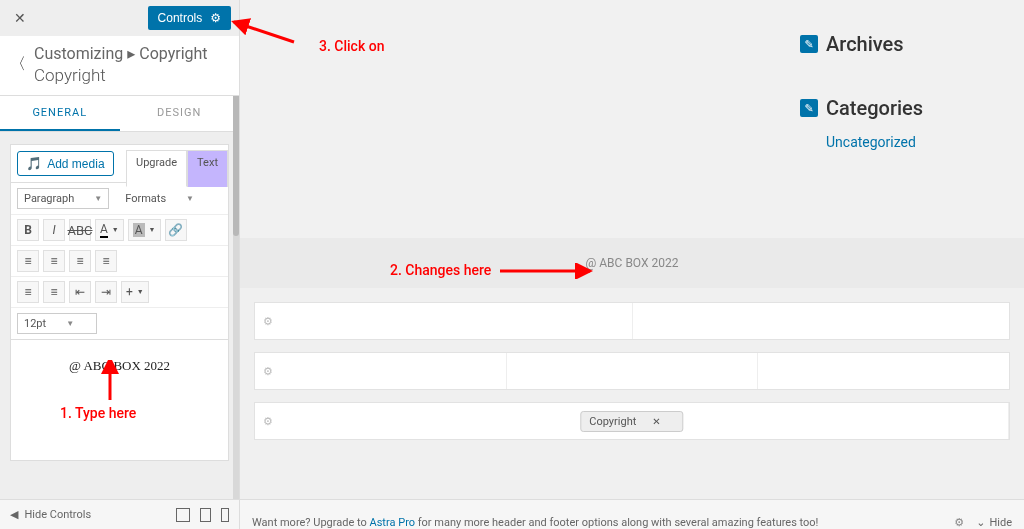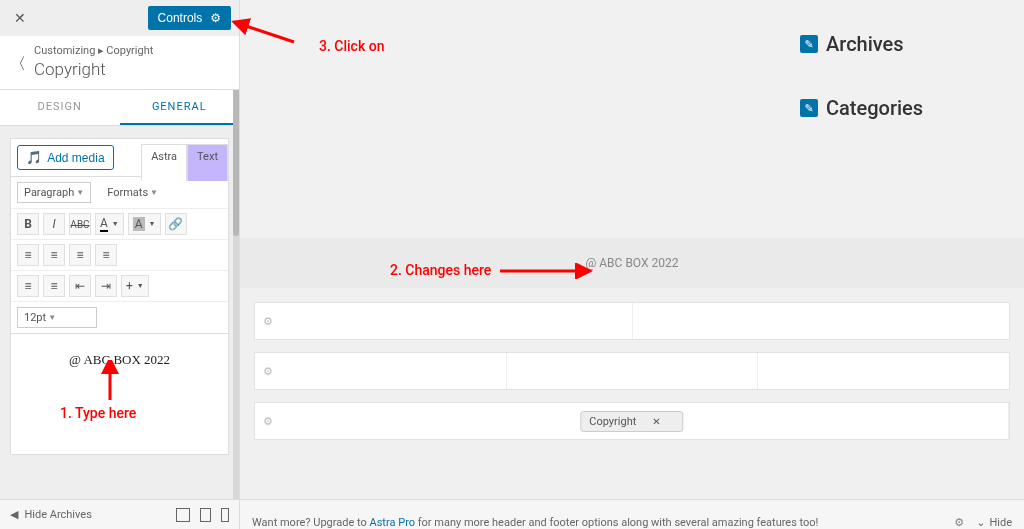--- a/index.html
+++ b/index.html
@@ -5,35 +5,35 @@
   * { box-sizing: border-box; margin: 0; padding: 0; }
   html, body { width: 1024px; height: 529px; font-family: -apple-system, BlinkMacSystemFont, "Segoe UI", Roboto, sans-serif; overflow: hidden; background: #fff; }
   .app { display: flex; width: 1024px; height: 529px; position: relative; }
   .sidebar { width: 240px; height: 100%; background: #eee; border-right: 1px solid #ddd; display: flex; flex-direction: column; position: relative; }
   .sb-top { height: 36px; display: flex; justify-content: space-between; align-items: center; padding: 0 8px; background: #eee; }
   .close-x { font-size: 14px; color: #555; cursor: pointer; padding: 4px 6px; }
   .publish-btn { background: #0073aa; color: #fff; border: none; padding: 5px 10px; font-size: 12px; border-radius: 2px; display: flex; align-items: center; gap: 8px; cursor: pointer; }
   .publish-btn .gear { font-size: 12px; }
   .sb-head { background: #fff; padding: 8px 10px 10px 34px; position: relative; border-bottom: 1px solid #ddd; }
   .back-chevron { position: absolute; left: 6px; top: 14px; font-size: 16px; color: #333; cursor: pointer; padding: 4px; }
-  .crumb { font-size: 11px; color: #666; }
+  .crumb { font-size: 16px; color: #666; }
   .panel-title { font-size: 17px; color: #555; font-weight: 300; margin-top: 2px; }
   .tabs { display: flex; background: #fff; border-bottom: 1px solid #ddd; }
   .tab { flex: 1; text-align: center; padding: 10px 0; font-size: 11px; letter-spacing: 1px; color: #999; cursor: pointer; }
   .tab.active { color: #0073aa; border-bottom: 2px solid #0073aa; }
   .panel-body { background: #eee; padding: 12px 10px; flex: 1; }
   .editor-card { background: #fff; border: 1px solid #ddd; }
   .editor-row1 { display: flex; align-items: stretch; border-bottom: 1px solid #ddd; }
   .add-media { margin: 6px; border: 1px solid #0073aa; color: #0073aa; background: #fff; padding: 4px 8px; font-size: 12px; border-radius: 3px; display: flex; align-items: center; gap: 5px; cursor: pointer; }
   .media-ic { font-size: 13px; }
   .mini-tabs { margin-left: auto; display: flex; }
   .mini-tab { border: 1px solid #ddd; border-bottom: none; background: #c4b5fd; padding: 5px 9px; font-size: 11px; color: #555; cursor: pointer; position: relative; top: 5px; }
   .mini-tab.active { background: #fff; border-bottom: 1px solid #fff; }
   .editor-row2 { padding: 5px 6px; border-bottom: 1px solid #eee; display: flex; gap: 10px; }
-  .sel { border: 1px solid #ccc; background: #fff; padding: 3px 6px; font-size: 11px; color: #555; display: flex; align-items: center; gap: 2px; cursor: pointer; }
+  .sel { border: 1px solid #ccc; background: #fff; padding: 3px 6px; font-size: 11px; color: #555; display: flex; align-items: center; gap: 20px; cursor: pointer; }
   .sel .tri { font-size: 8px; color: #888; }
   .tool-row { padding: 4px 6px; display: flex; gap: 4px; flex-wrap: wrap; border-bottom: 1px solid #eee; }
   .tbtn { width: 22px; height: 22px; display: flex; align-items: center; justify-content: center; font-size: 12px; color: #555; background: #f7f7f7; border: 1px solid #e0e0e0; cursor: pointer; }
   .tbtn.wide { width: auto; padding: 0 4px; gap: 2px; }
   .tbtn .tri { font-size: 7px; margin-left: 2px; }
   .editor-fontrow { padding: 5px 6px; border-bottom: 1px solid #ddd; }
   .editor-area { padding: 18px 10px 40px; min-height: 120px; }
   .editor-text { text-align: center; font-family: Georgia, serif; font-size: 13px; color: #222; }
   .preview { flex: 1; background: #f0f0f0; position: relative; display: flex; flex-direction: column; }
   .pv-top { flex: 0 0 auto; background: #f1f1f1; position: relative; height: 238px; }
@@ -82,52 +82,52 @@
       </button>
     </div>
 
     <div class="sb-head">
       <span class="back-chevron">〈</span>
       <div class="crumb">Customizing ▸ Copyright</div>
       <div class="panel-title">Copyright</div>
     </div>
 
     <div class="tabs">
+      <div class="tab active">GENERAL</div>
       <div class="tab">DESIGN</div>
-      <div class="tab active">GENERAL</div>
     </div>
 
     <div class="panel-body">
       <div class="editor-card">
         <div class="editor-row1">
           <button class="add-media">
             <span class="media-ic">🎵</span>
             <span>Add media</span>
           </button>
           <div class="mini-tabs">
-            <div class="mini-tab active">Astra</div>
+            <div class="mini-tab active">Upgrade</div>
             <div class="mini-tab">Text</div>
           </div>
         </div>
 
         <div class="editor-row2">
           <div class="sel">
             <span>Paragraph</span>
               <span class="tri">▼</span>
           </div>
           <div class="sel" style="border:none;">
             <span>Formats</span>
               <span class="tri">▼</span>
           </div>
         </div>
 
         <div class="tool-row">
           <div class="tbtn" style="font-weight:bold;">B</div>
           <div class="tbtn" style="font-style:italic;">I</div>
-          <div class="tbtn" style="text-decoration:line-through;font-size:10px;">ABC</div>
+          <div class="tbtn" style="text-decoration:line-through;font-size:13px;">ABC</div>
           <div class="tbtn wide">
               <span style="border-bottom:2px solid #000;">A</span>
               <span class="tri">▼</span>
             </div>
           <div class="tbtn wide">
               <span style="background:#bbb;padding:0 2px;">A</span>
               <span class="tri">▼</span>
             </div>
           <div class="tbtn">🔗</div>
         </div>
@@ -169,20 +169,21 @@
       <div class="widget-col">
         <div class="wg-title">
           <span class="edit-badge">✎</span>
           <span>Archives</span>
         </div>
         <div class="block2">
           <div class="wg-title">
             <span class="edit-badge">✎</span>
             <span>Categories</span>
           </div>
+          <div class="wg-link">Uncategorized</div>
         </div>
       </div>
     </div>
 
     <div class="footer-strip">@ ABC BOX 2022</div>
 
     <div class="builder-rows">
       <div class="brow">
         <span class="gear-sm">⚙</span>
         <div class="seg"></div>
@@ -202,21 +203,21 @@
           <span class="x">✕</span>
         </div>
       </div>
     </div>
   </div>
 
   <div class="bottombar">
     <div class="bb-left">
       <div class="hide-controls">
         <span>◀</span>
-        <span>Hide Archives</span>
+        <span>Hide Controls</span>
       </div>
       <div class="dev-icons">
         <span class="dev-ic"></span>
         <span class="dev-ic tablet"></span>
         <span class="dev-ic phone"></span>
       </div>
     </div>
     <div class="bb-right">
       <div class="bb-msg">
         <span>Want more? Upgrade to </span><a href="#">Astra Pro</a><span> for many more header and footer options along with several amazing features too!</span>

